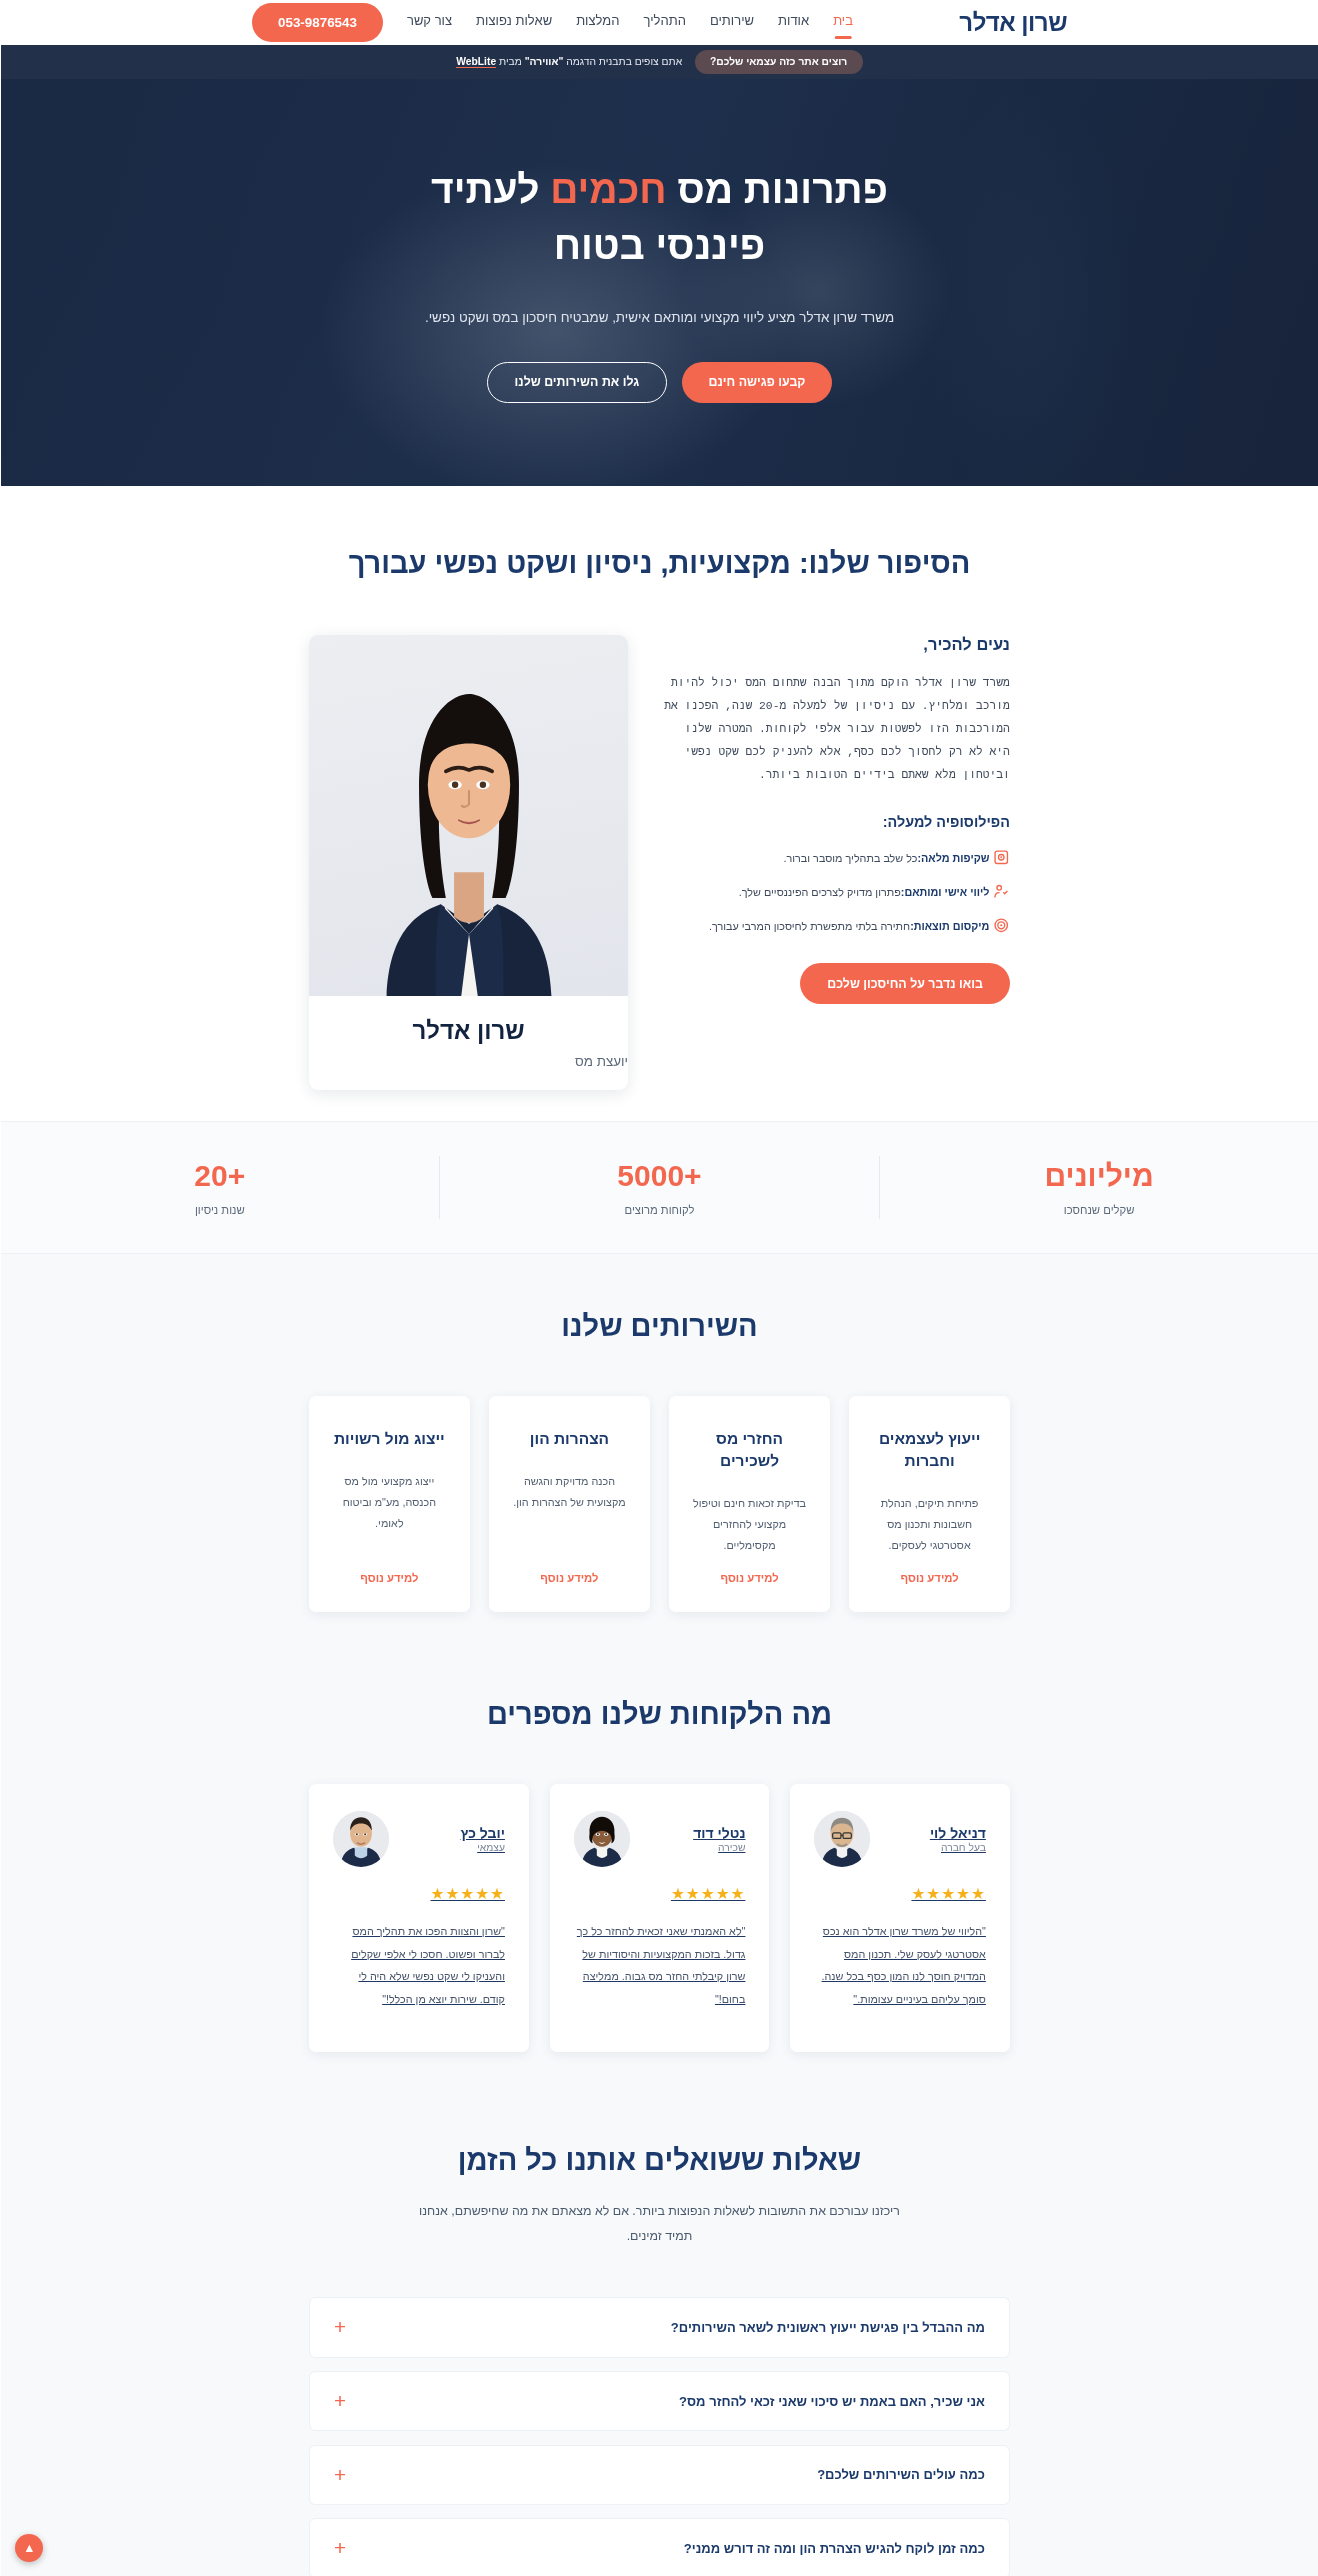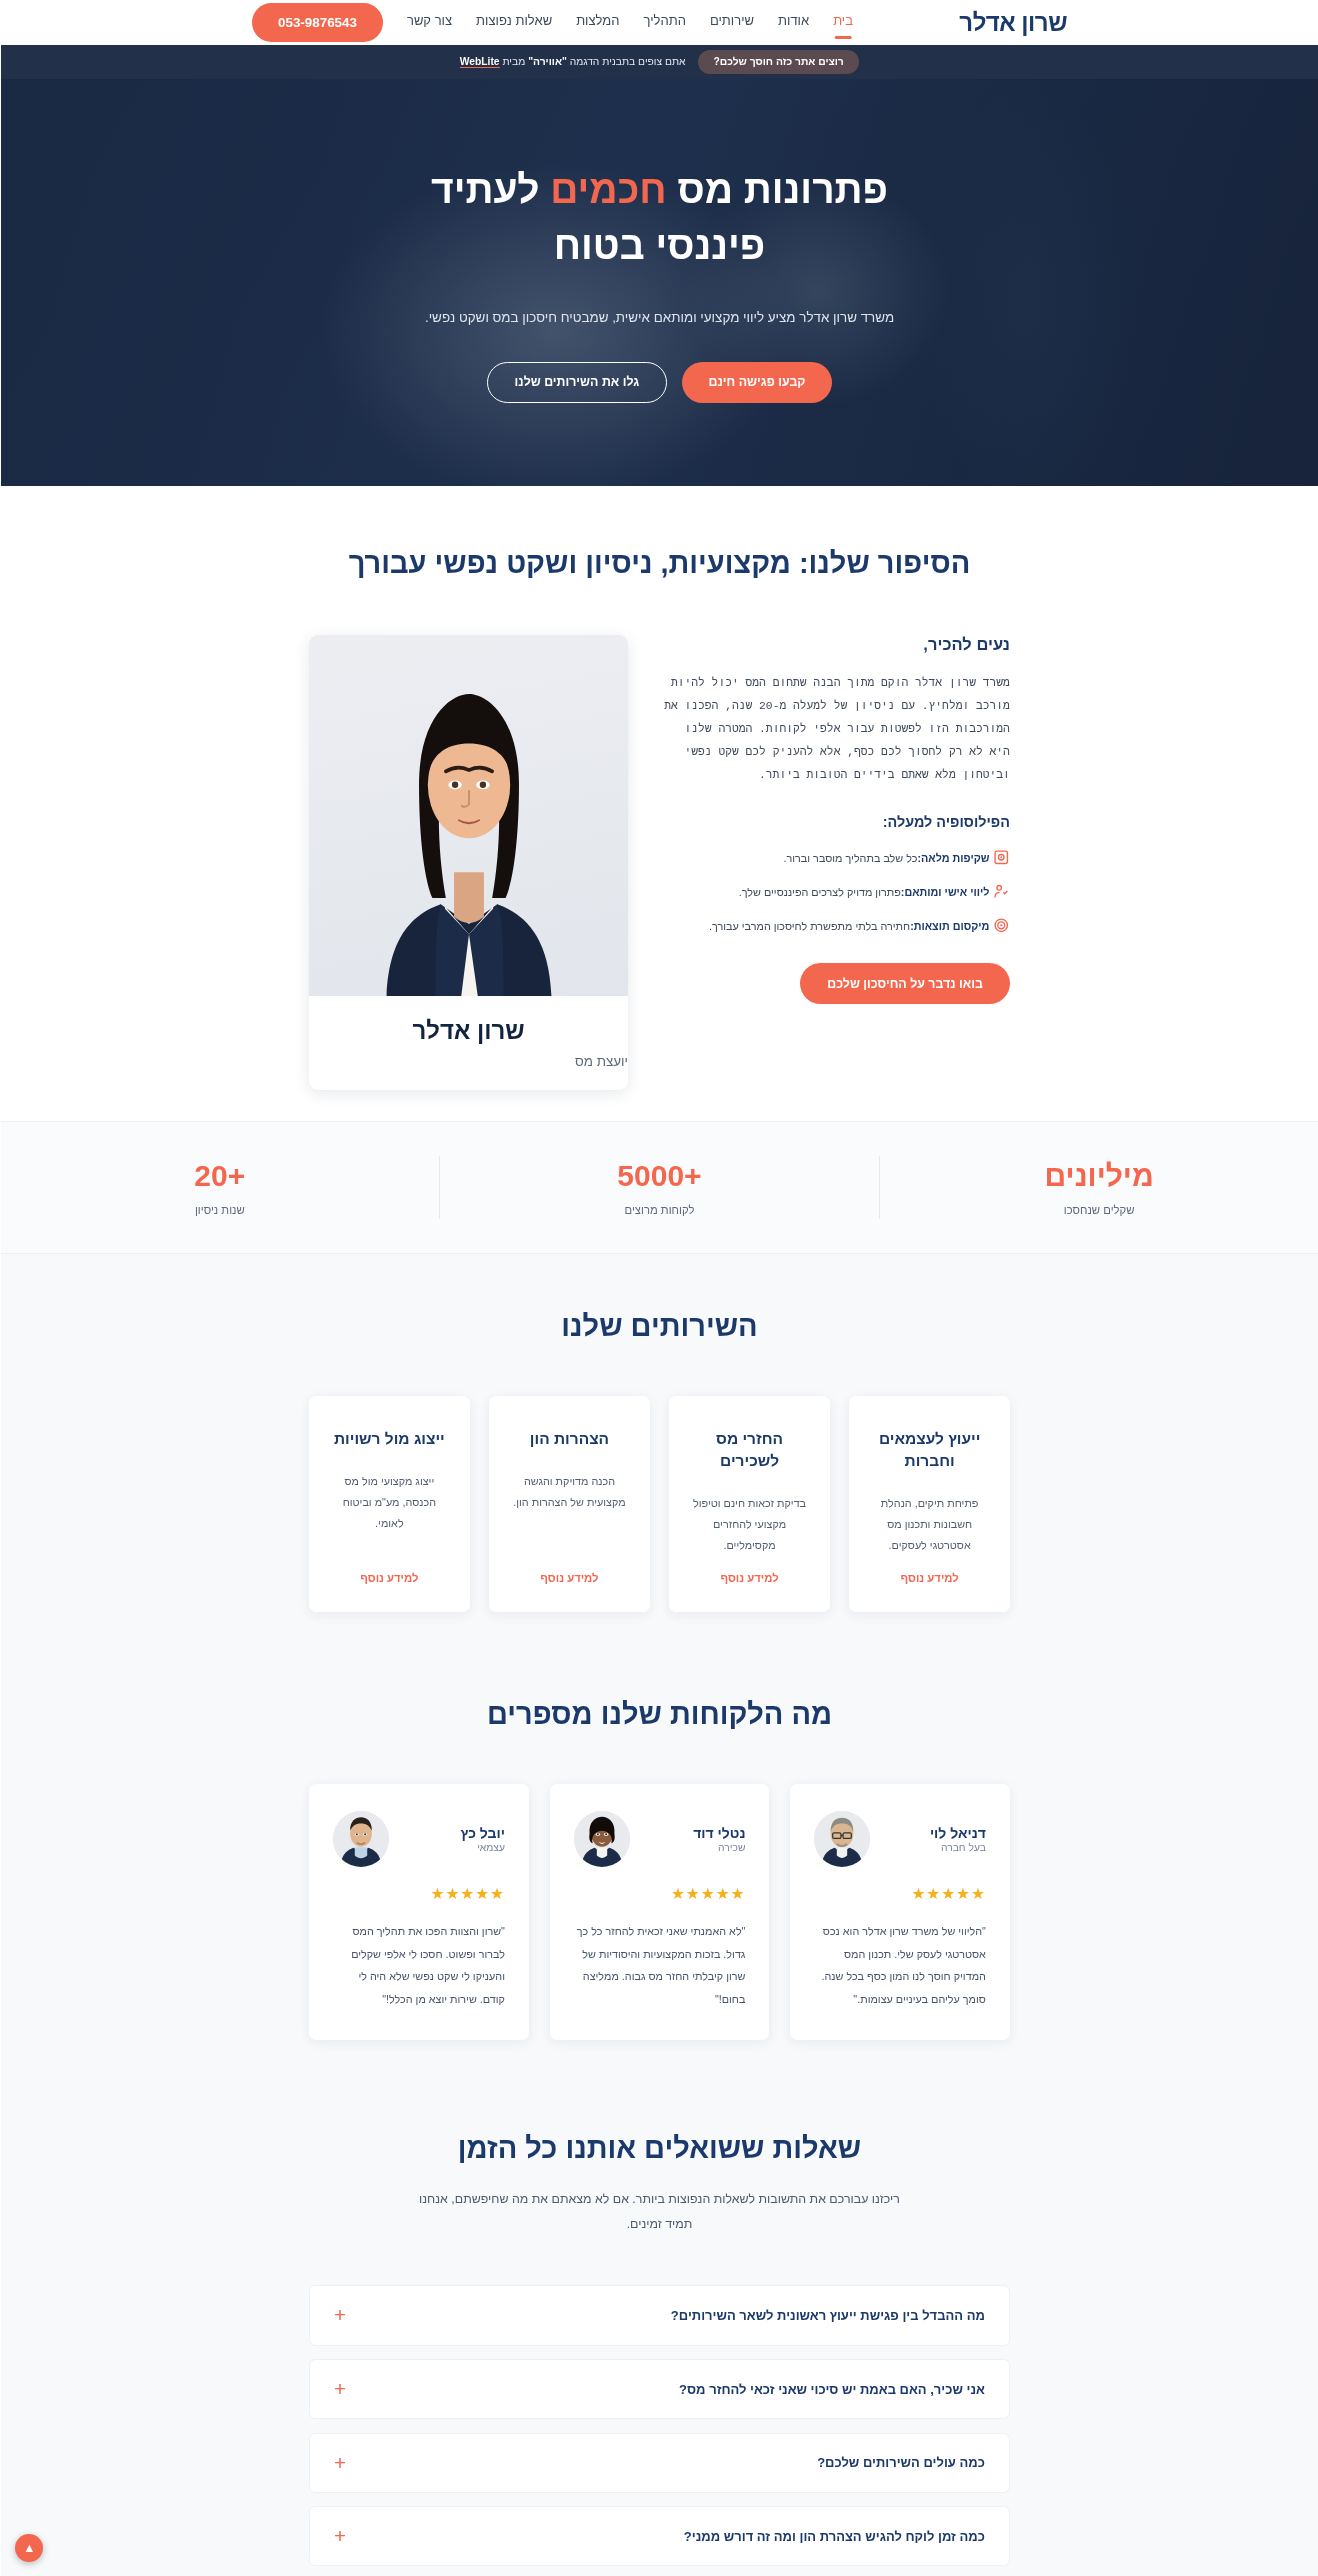--- a/index.html
+++ b/index.html
@@ -91,22 +91,22 @@
   .svc-grid{margin-top:49px;display:grid;grid-template-columns:repeat(4,1fr);gap:19.6px;}
   .svc-card{background:#fff;border-radius:7.2px;padding:32px 20.6px 28px;text-align:center;
       box-shadow:0 2.1px 11.3px rgba(25,40,65,.07);display:flex;flex-direction:column;min-height:216px;}
   .svc-card h3{font-size:15.5px;font-weight:700;color:#1b3a6b;line-height:1.45;}
   .svc-card p{margin-top:20.6px;font-size:10.8px;line-height:1.95;color:#515e70;flex:1;}
   .svc-more{margin-top:15.5px;font-size:11.3px;color:#f4674f;font-weight:600;cursor:pointer;}
 
   
   .testi{background:#f7f9fb;padding:20.6px 0 57px;}
   .testi-grid{margin-top:49px;display:grid;grid-template-columns:repeat(3,1fr);gap:20.6px;}
-  .testi-card{background:#fff;border-radius:7.2px;padding:27px 24px 29px;
-      box-shadow:0 2.1px 11.3px rgba(25,40,65,.07);}
+  .testi-card{background:#fff;border-radius:7.2px;padding:27px 24px 41px;
+      box-shadow:0 2.1px 11.3px rgba(25,40,65,.07);text-decoration:underline;}
   .testi-head{display:flex;align-items:center;gap:12.4px;}
   .avatar{width:56px;height:56px;border-radius:50%;flex:0 0 56px;overflow:hidden;
       background:#e9ecf1;position:relative;}
   .testi-id{flex:1;}
   .testi-name{font-size:14px;font-weight:700;color:#1b3a6b;}
   .testi-role{margin-top:1px;font-size:10.3px;color:#7a8596;}
   .stars{margin-top:17.5px;font-size:15.5px;color:#f5b01a;letter-spacing:1px;}
   .testi-quote{margin-top:17.5px;font-size:10.8px;line-height:2.1;color:#46536a;}
 
   
@@ -136,21 +136,21 @@
         <a class="nav-link">המלצות</a>
         <a class="nav-link">שאלות נפוצות</a>
         <a class="nav-link">צור קשר</a>
       </div>
       <button class="nav-phone">053-9876543</button>
     </div>
   </div>
 </div>
 
 <div class="announce">
-  <button class="announce-btn">רוצים אתר כזה חוסך שלכם?</button>
+  <button class="announce-btn">רוצים אתר כזה עצמאי שלכם?</button>
   <div class="announce-text">
     <span>אתם צופים בתבנית הדגמה </span><b>"אווירה"</b><span> מבית </span><span class="wl">WebLite</span>
   </div>
 </div>
 
 <section class="hero">
   <div class="hero-inner">
     <h1>
       <span>פתרונות מס </span><em>חכמים</em><span> לעתיד</span><br>
       <span>פיננסי בטוח</span>

